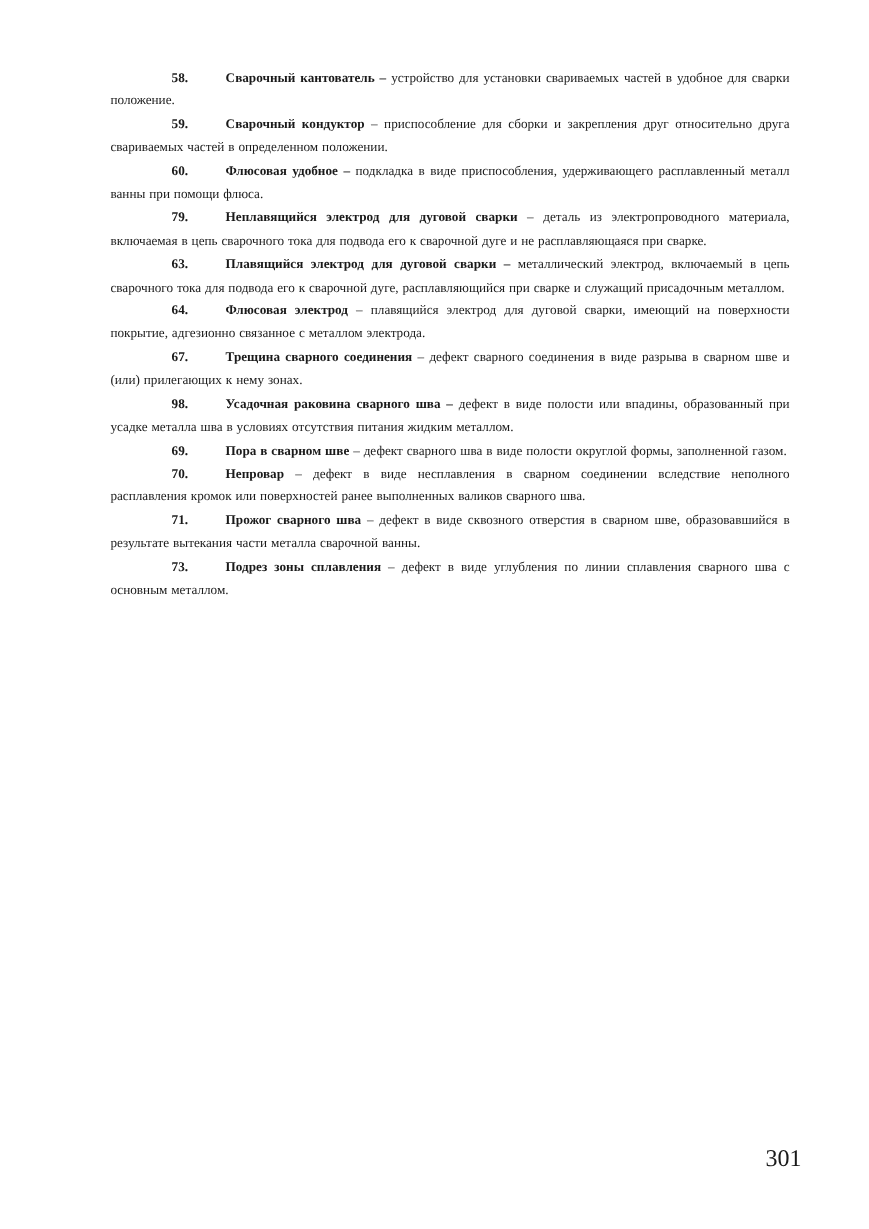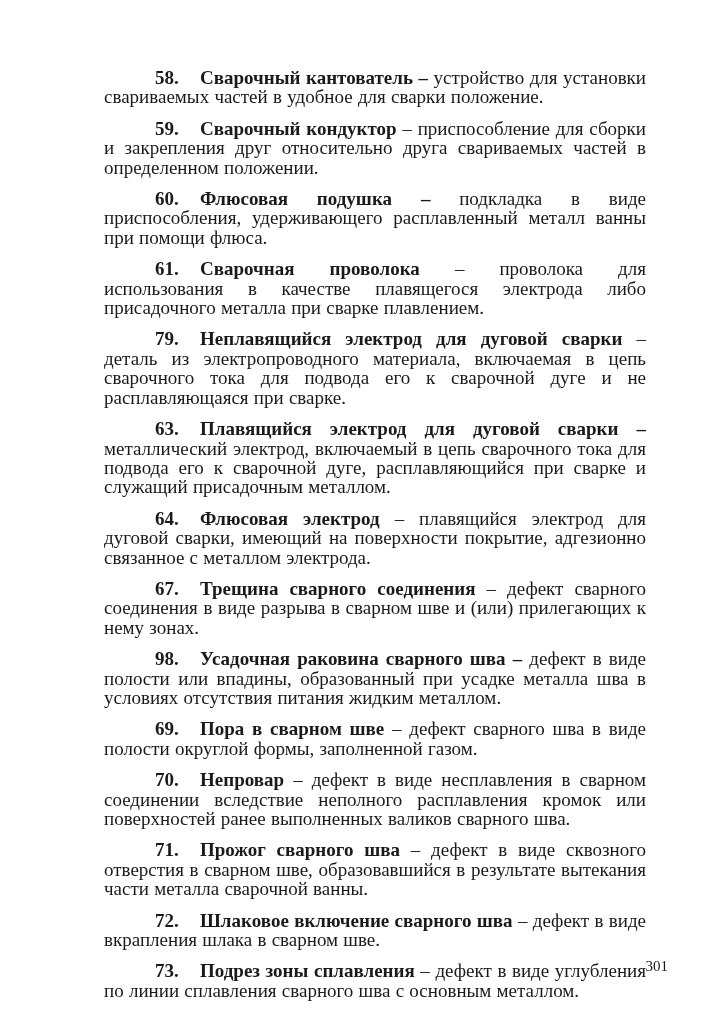--- a/index.html
+++ b/index.html
@@ -20,23 +20,23 @@
     inset: 0;
     background: #ffffff;
   }
   .text-block {
     position: absolute;
     left: 92px;
     top: 56px;
     width: 566px;
   }
   p.entry {
-    margin: 12px;
+    margin: 0;
     padding: 0;
-    font-size: 19px;
+    font-size: 11px;
     line-height: 19.4px;
     text-align: justify;
     text-indent: 51px;
     word-spacing: 0.5px;
   }
   p.entry .num {
     display: inline-block;
     width: 45px;
     font-weight: bold;
     text-indent: 0;
@@ -47,58 +47,56 @@
   p.entry .dash {
     font-weight: normal;
   }
   p.entry .dash.bold {
     font-weight: bold;
   }
   .page-number {
     position: absolute;
     top: 957px;
     right: 56px;
-    font-size: 15px;
+    font-size: 20px;
     line-height: 18px;
     color: #1a1a1a;
   }
 </style>
 </head>
 <body>
 
 <div class="page">
 
   <div class="text-block" id="glossary-list">
     <p class="entry"><span class="num">58.</span><span class="term">Сварочный кантователь</span><span class="sep"> </span><span class="dash bold">–</span><span class="sep2"> </span><span class="def">устройство для установки свариваемых частей в удобное для сварки положение.</span></p>
 
     <p class="entry"><span class="num">59.</span><span class="term">Сварочный кондуктор</span><span class="sep"> </span><span class="dash">–</span><span class="sep2"> </span><span class="def">приспособление для сборки и закрепления друг относительно друга свариваемых частей в определенном положении.</span></p>
 
-    <p class="entry"><span class="num">60.</span><span class="term">Флюсовая подушка</span><span class="sep"> </span><span class="dash bold">–</span><span class="sep2"> </span><span class="def">подкладка в виде приспособления, удерживающего расплавленный металл ванны при помощи флюса.</span></p>
+    <p class="entry"><span class="num">60.</span><span class="term">Флюсовая удобное</span><span class="sep"> </span><span class="dash bold">–</span><span class="sep2"> </span><span class="def">подкладка в виде приспособления, удерживающего расплавленный металл ванны при помощи флюса.</span></p>
 
-    <p class="entry"><span class="num">61.</span><span class="term">Сварочная проволока</span><span class="sep"> </span><span class="dash">–</span><span class="sep2"> </span><span class="def">проволока для использования в качестве плавящегося электрода либо присадочного металла при сварке плавлением.</span></p>
 
     <p class="entry"><span class="num">79.</span><span class="term">Неплавящийся электрод для дуговой сварки</span><span class="sep"> </span><span class="dash">–</span><span class="sep2"> </span><span class="def">деталь из электропроводного материала, включаемая в цепь сварочного тока для подвода его к сварочной дуге и не расплавляющаяся при сварке.</span></p>
 
     <p class="entry"><span class="num">63.</span><span class="term">Плавящийся электрод для дуговой сварки</span><span class="sep"> </span><span class="dash bold">–</span><span class="sep2"> </span><span class="def">металлический электрод, включаемый в цепь сварочного тока для подвода его к сварочной дуге, расплавляющийся при сварке и служащий присадочным металлом.</span></p>
 
     <p class="entry"><span class="num">64.</span><span class="term">Флюсовая электрод</span><span class="sep"> </span><span class="dash">–</span><span class="sep2"> </span><span class="def">плавящийся электрод для дуговой сварки, имеющий на поверхности покрытие, адгезионно связанное с металлом электрода.</span></p>
 
 
 
     <p class="entry"><span class="num">67.</span><span class="term">Трещина сварного соединения</span><span class="sep"> </span><span class="dash">–</span><span class="sep2"> </span><span class="def">дефект сварного соединения в виде разрыва в сварном шве и (или) прилегающих к нему зонах.</span></p>
 
     <p class="entry"><span class="num">98.</span><span class="term">Усадочная раковина сварного шва</span><span class="sep"> </span><span class="dash bold">–</span><span class="sep2"> </span><span class="def">дефект в виде полости или впадины, образованный при усадке металла шва в условиях отсутствия питания жидким металлом.</span></p>
 
     <p class="entry"><span class="num">69.</span><span class="term">Пора в сварном шве</span><span class="sep"> </span><span class="dash">–</span><span class="sep2"> </span><span class="def">дефект сварного шва в виде полости округлой формы, заполненной газом.</span></p>
 
     <p class="entry"><span class="num">70.</span><span class="term">Непровар</span><span class="sep"> </span><span class="dash">–</span><span class="sep2"> </span><span class="def">дефект в виде несплавления в сварном соединении вследствие неполного расплавления кромок или поверхностей ранее выполненных валиков сварного шва.</span></p>
 
     <p class="entry"><span class="num">71.</span><span class="term">Прожог сварного шва</span><span class="sep"> </span><span class="dash">–</span><span class="sep2"> </span><span class="def">дефект в виде сквозного отверстия в сварном шве, образовавшийся в результате вытекания части металла сварочной ванны.</span></p>
 
-    <p class="entry"><span class="num">72.</span><span class="term">Шлаковое включение сварного шва</span><span class="sep"> </span><span class="dash">–</span><span class="sep2"> </span><span class="def">дефект в виде вкрапления шлака в сварном шве.</span></p>
 
     <p class="entry"><span class="num">73.</span><span class="term">Подрез зоны сплавления</span><span class="sep"> </span><span class="dash">–</span><span class="sep2"> </span><span class="def">дефект в виде углубления по линии сплавления сварного шва с основным металлом.</span></p>
 
   </div>
 
   <div class="page-number">301</div>
 
 </div>
 
 </body></html>

